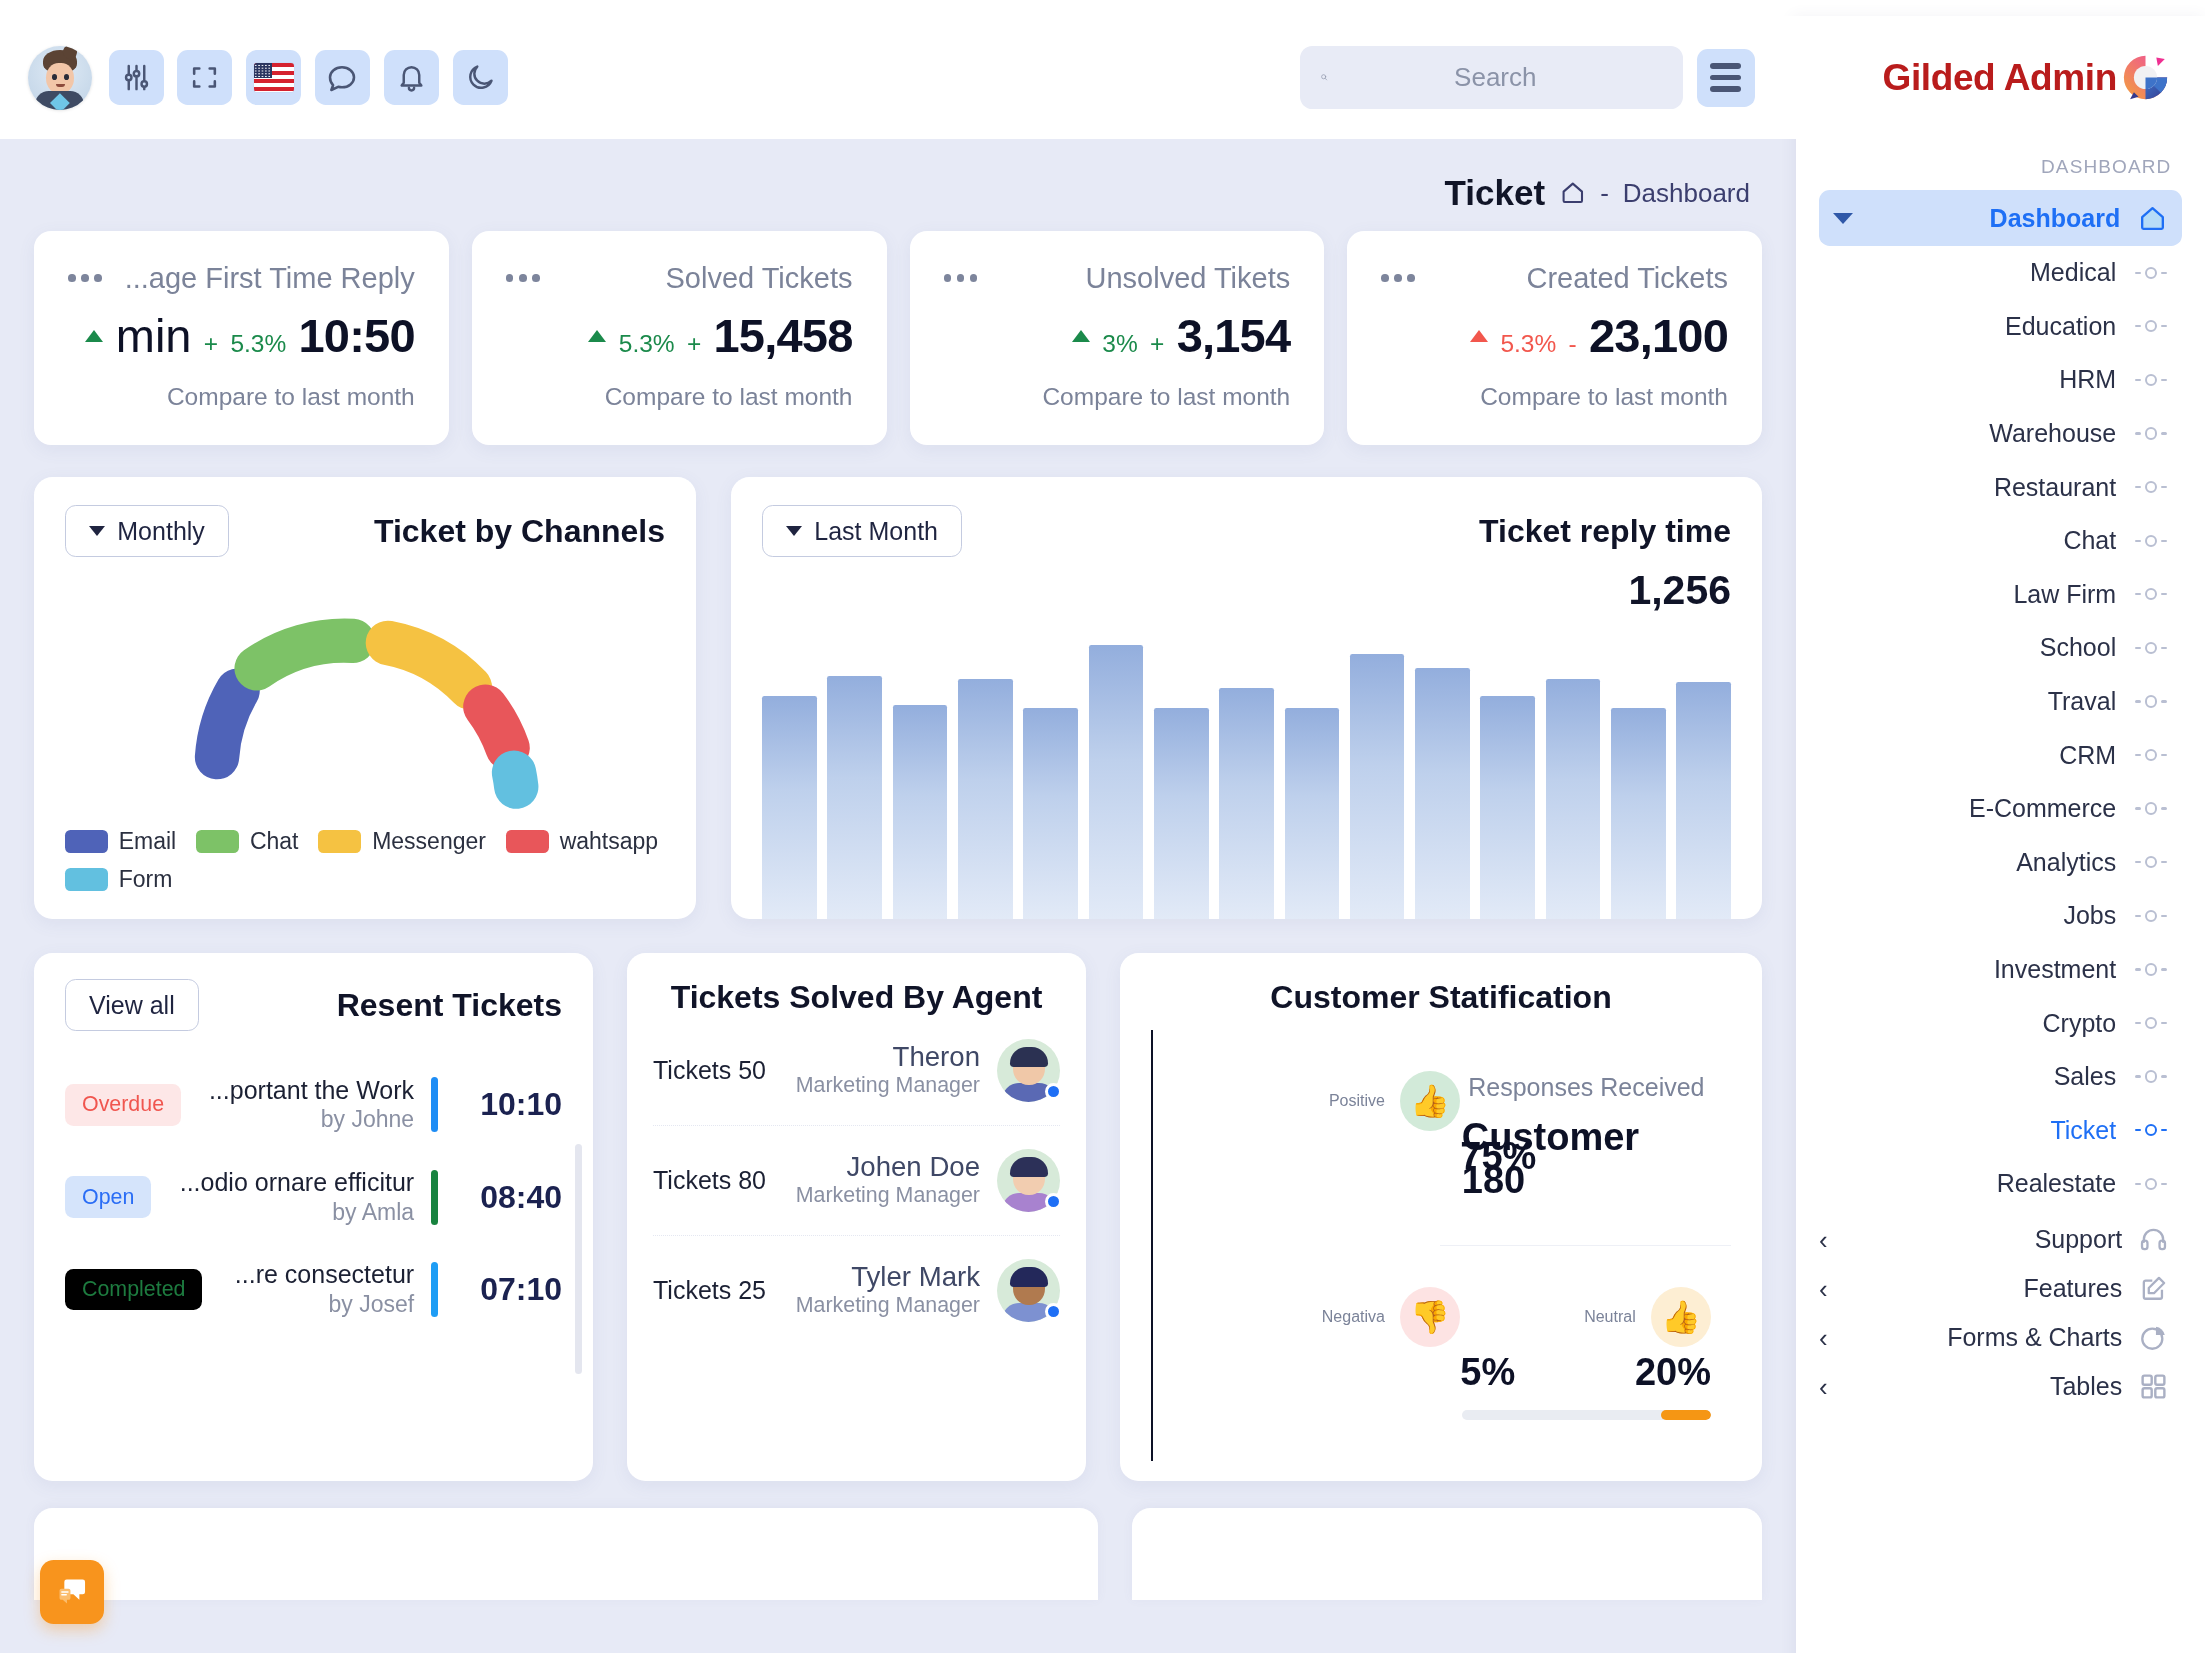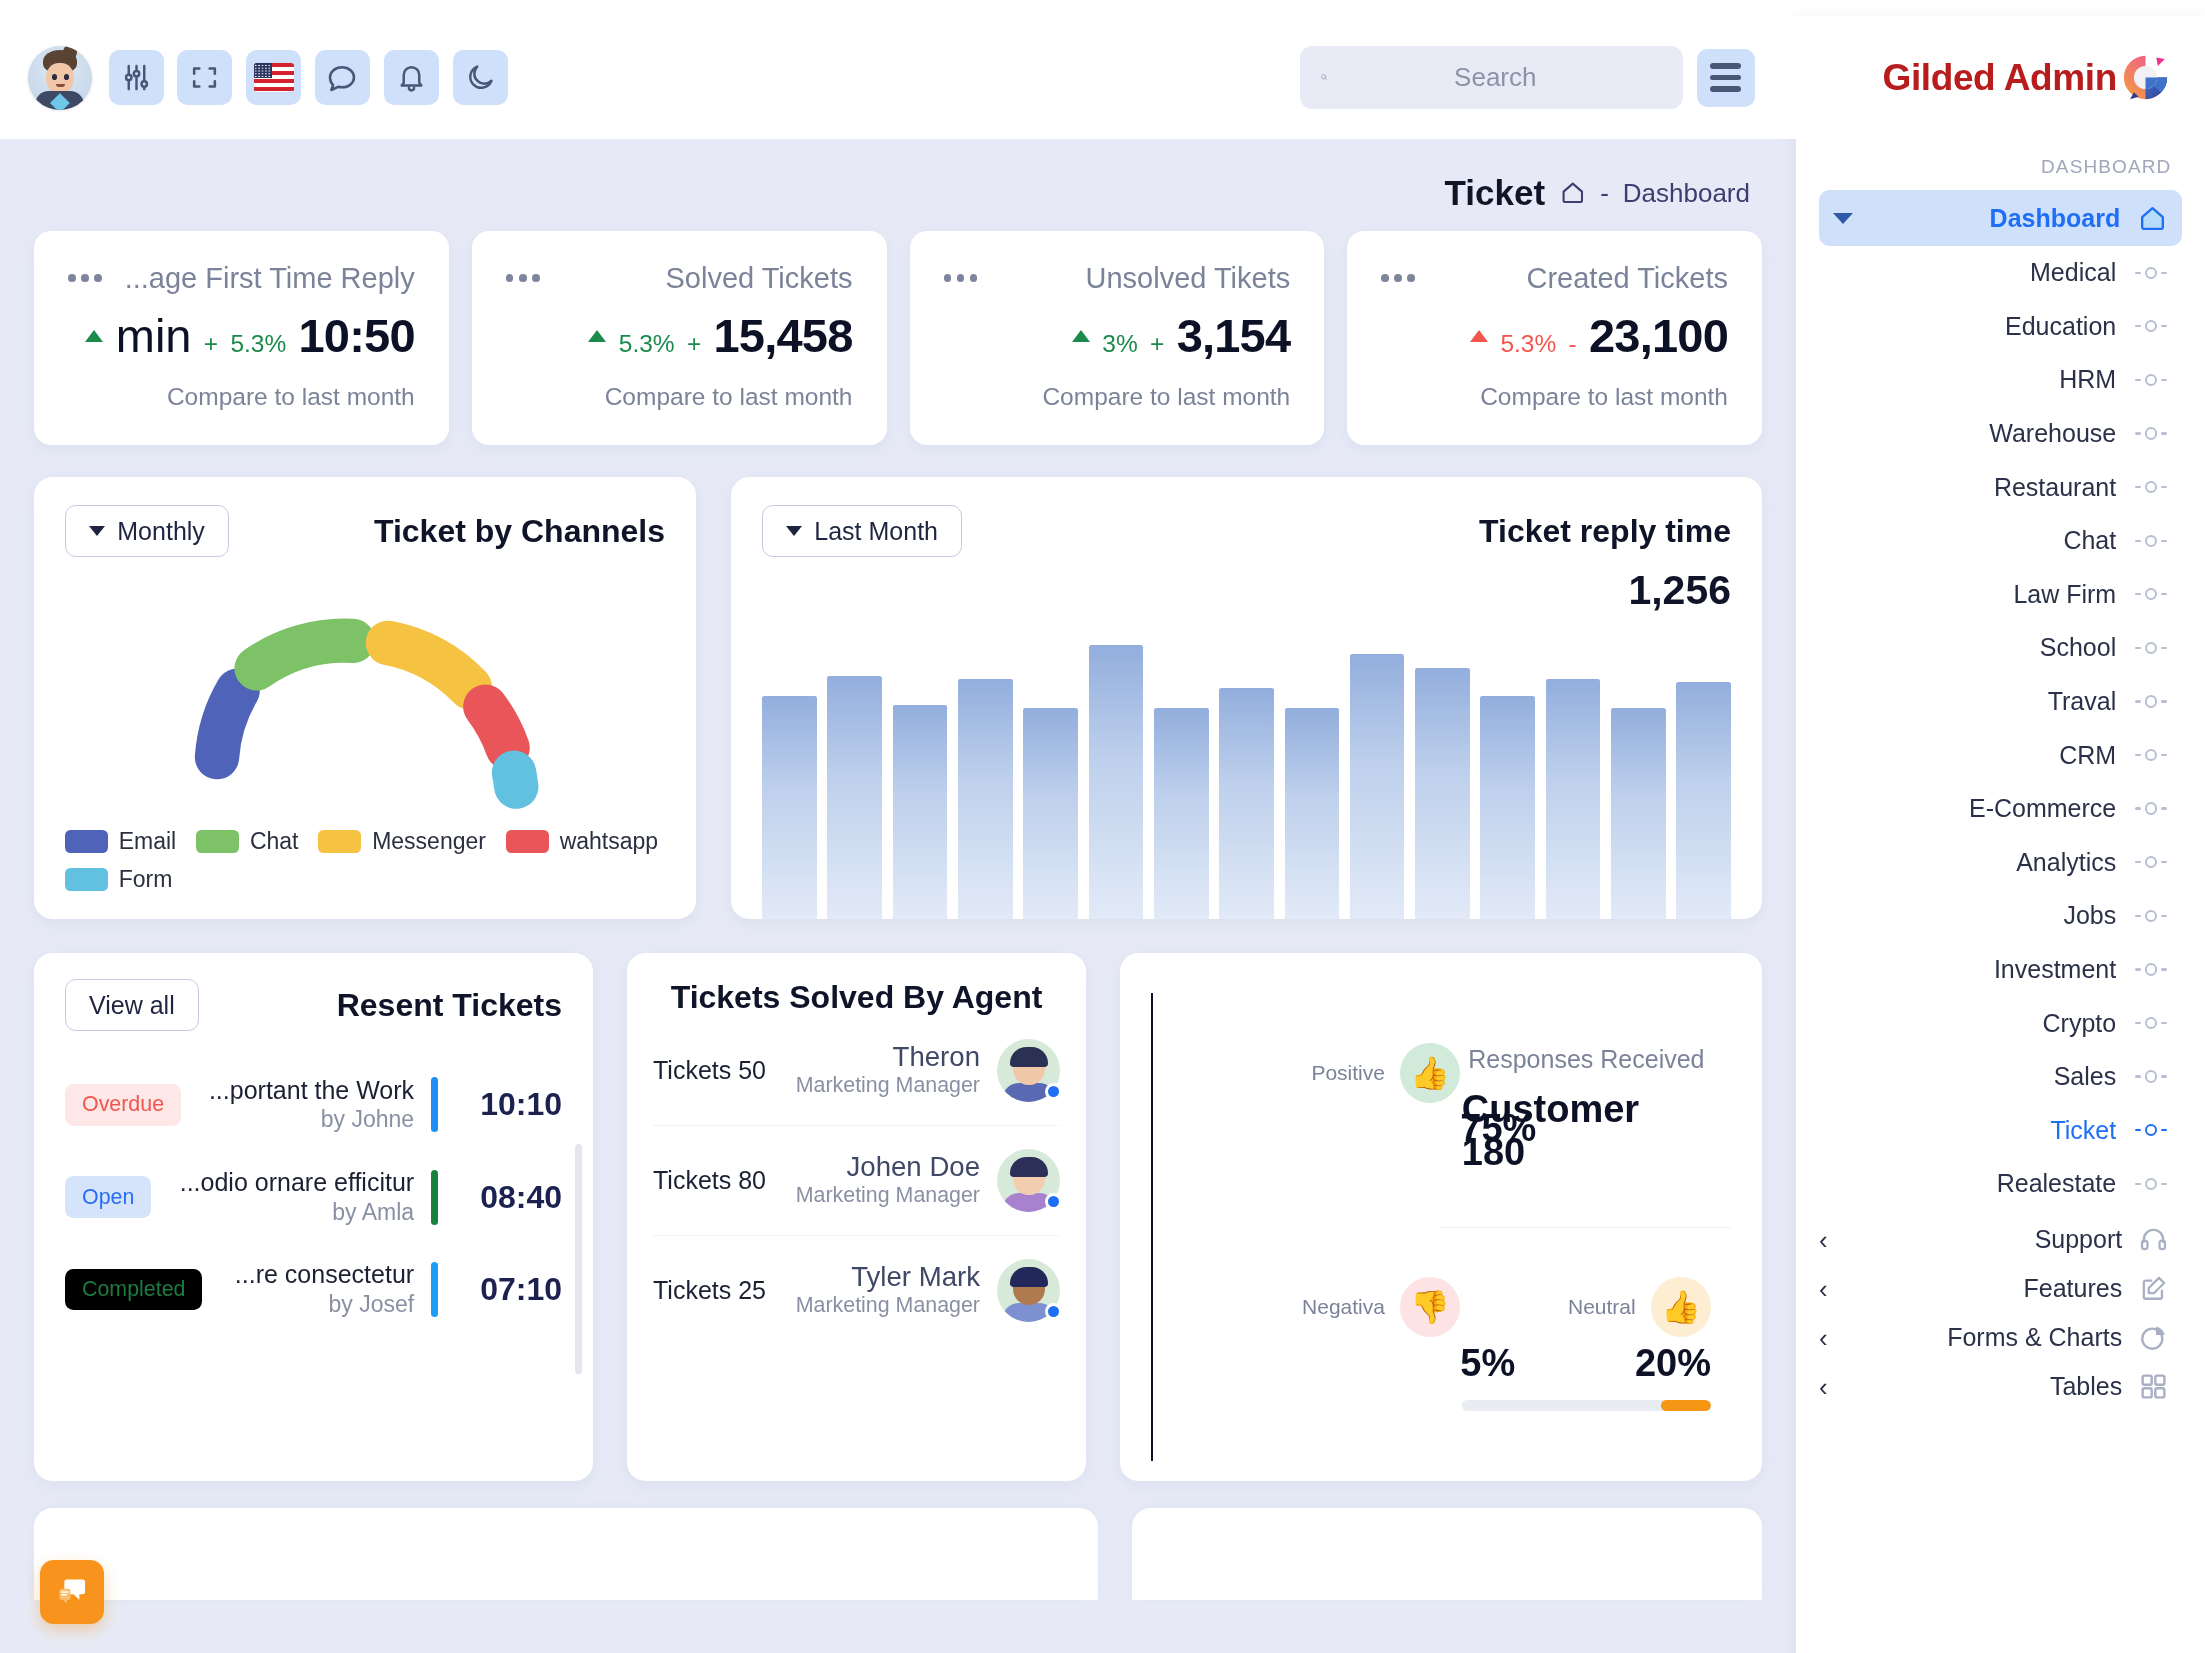--- a/index.html
+++ b/index.html
@@ -153,21 +153,21 @@
   .agent-av .hairtop{position:absolute;left:50%;top:7.7px;transform:translateX(-50%);width:38px;height:20px;border-radius:20px 20px 4.6px 4.6px;}
   .agent-av .torso{position:absolute;left:50%;bottom:0;transform:translateX(-50%);width:54px;height:18.4px;border-radius:17px 17px 0 0;overflow:hidden;}
   .agent-av .dot{position:absolute;right:-1.5px;bottom:1.5px;width:17px;height:17px;border-radius:50%;background:#1e6ff5;border:3.1px solid #fff;}
   .agent-av .clip{position:absolute;inset:0;border-radius:50%;overflow:hidden;}
 
   .sat-card{flex:1;padding:26px 31px 20px 31px;height:528px;display:flex;flex-direction:column;}
   .sat-title{font-size:32px;font-weight:700;color:#101428;text-align:center;}
   .sat-grid{flex:1;display:grid;grid-template-columns:1fr 1.5px 1fr;grid-template-rows:1fr 1fr;margin-top:13.8px;}
   .sat-cell{padding:15.3px 20px;display:flex;flex-direction:column;justify-content:center;}
   .sat-head{display:flex;align-items:center;justify-content:flex-end;gap:15.3px;}
-  .sat-name{font-size:21px;color:#7b8399;}
+  .sat-name{font-size:16px;color:#7b8399;}
   .sat-pct{font-size:38px;font-weight:700;color:#0d1126;text-align:right;margin-top:4.6px;}
   .thumb{width:60px;height:60px;border-radius:50%;display:flex;align-items:center;justify-content:center;font-size:32px;flex:none;}
   .thumb.pos{background:#d2ead9;color:#1b8a4b;}
   .thumb.neg{background:#fde3e3;color:#f4635c;}
   .thumb.neu{background:#fdeed3;color:#f5a11e;}
   .track{height:10.7px;border-radius:6.1px;background:#e9ecf2;margin-top:15.3px;position:relative;overflow:hidden;}
   .fill{position:absolute;top:0;bottom:0;right:0;border-radius:6.1px;}
   .fill.green{background:#13823f;}
   .fill.red{background:#f4635c;}
   .fill.orange{background:#f59614;}
@@ -525,20 +525,21 @@
                     <span class="head" style="background: rgb(176, 122, 79);"></span>
                     <span class="hairtop" style="background: rgb(35, 40, 90);"></span>
                   </span>
                   <span class="dot"></span>
                 </span>
               </div>
             </div>
         </div>
 
         <div class="card sat-card">
+          <div class="sat-title">Customer Statification</div>
           <div class="sat-grid">
 
             <div class="sat-cell">
               <div class="sat-head">
                 <span class="sat-name">Positive</span>
                 <span class="thumb pos">👍</span>
               </div>
               <div class="sat-pct">75%</div>
               <div class="track">
                 <span class="fill green" id="fill-pos" style="width: 75%;"></span>

